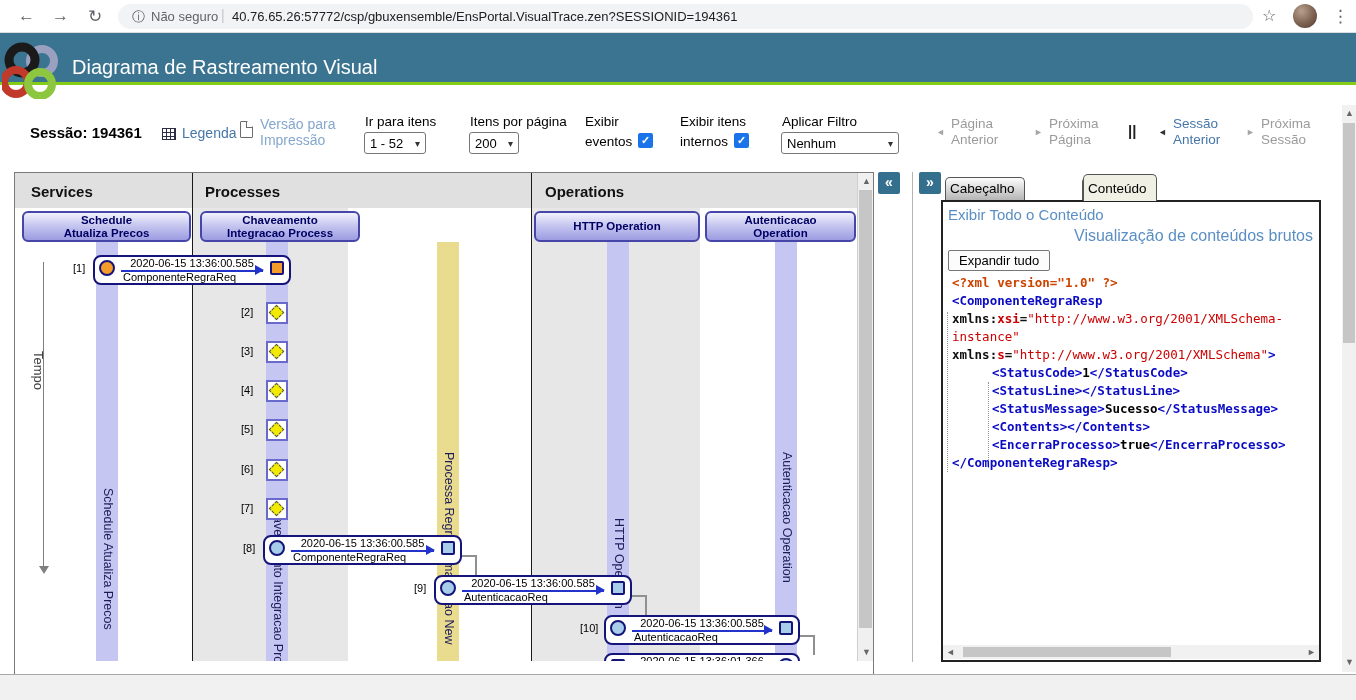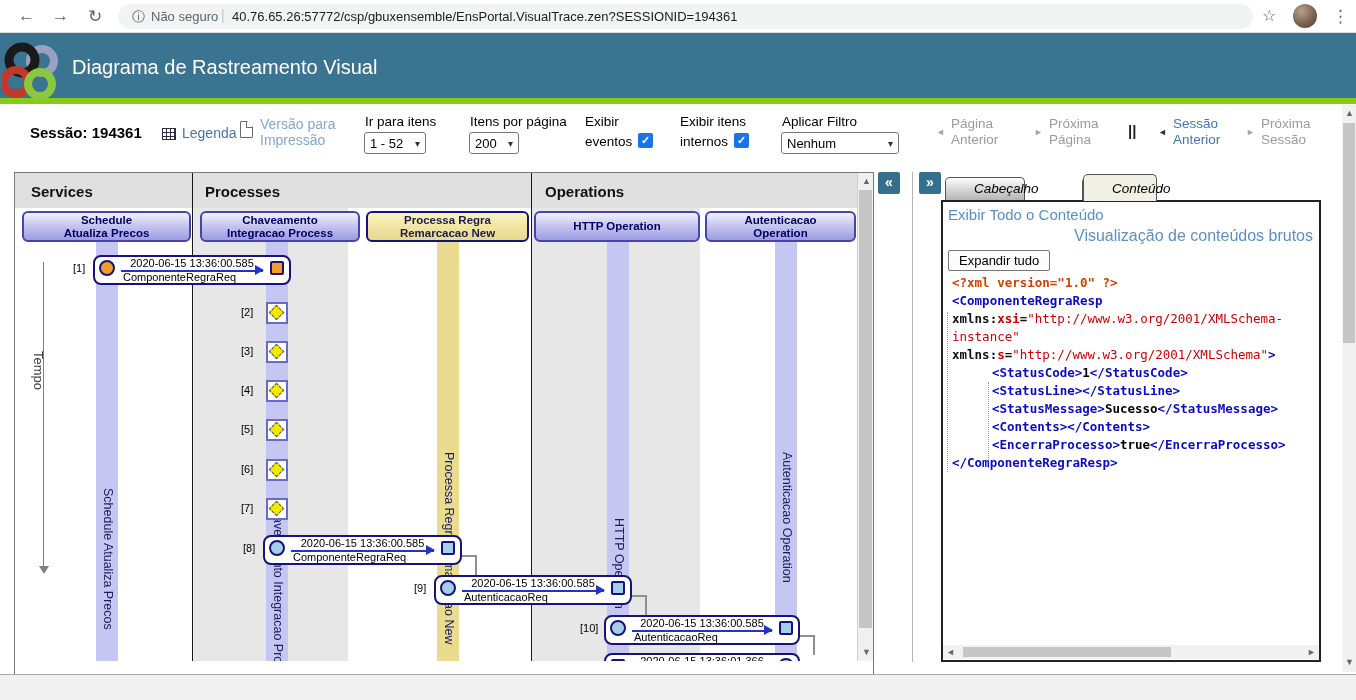--- a/index.html
+++ b/index.html
@@ -12,21 +12,21 @@
   .nav-glyph { position:absolute; font-size:17px; color:#5f6368; cursor:pointer; }
   .omnibox { position:absolute; left:118px; top:4px; width:1135px; height:25px; background:#f1f3f4; border-radius:13px; }
   .omni-info { position:absolute; left:14px; top:4px; font-size:13px; color:#5f6368; }
   .omni-sec { position:absolute; left:33px; top:5px; font-size:13px; color:#5f6368; }
   .omni-sep { position:absolute; left:103px; top:3px; color:#c4c7cb; font-size:14px; }
   .omni-url { position:absolute; left:114px; top:5px; font-size:13px; color:#202124; }
   .avatar { position:absolute; left:1293px; top:4px; width:24px; height:24px; border-radius:50%;
             background:radial-gradient(circle at 35% 30%, #b9a08c 0%, #7d6251 55%, #4e3d33 100%); }
 
   
-  .appbar { position:absolute; left:0; top:33px; width:1356px; height:71px; background:#3b7490; border-bottom:6px solid #84cc16; }
+  .appbar { position:absolute; left:0; top:33px; width:1356px; height:52px; background:#3b7490; border-bottom:3px solid #84cc16; }
   .app-title { position:absolute; left:72px; top:23px; font-size:20px; color:#fff; }
 
   
   .tb-label { position:absolute; font-size:13.5px; color:#000; white-space:nowrap; }
   .tb-link { position:absolute; font-size:14px; color:#4576a8; white-space:nowrap; cursor:pointer; }
   .tb-link-light { color:#86a7cd; }
   .sel { position:absolute; height:22px; border:1px solid #767676; border-radius:3px; background:#fff;
          font-size:13px; color:#000; display:flex; align-items:center; justify-content:space-between;
          padding:0 5px; cursor:pointer; }
   .sel .chev { font-size:10px; color:#333; margin-left:6px; }
@@ -78,21 +78,21 @@
   .sb-h { position:absolute; background:#f1f1f1; }
   .sb-thumb { position:absolute; background:#c6c6c6; cursor:pointer; }
   .sb-arrow { position:absolute; font-size:9px; color:#666; cursor:pointer; }
 
   .collapse-btn { position:absolute; top:172px; width:22px; height:22px; background:#356f8e; color:#fff;
                   font-size:14px; font-weight:bold; text-align:center; line-height:21px; border-radius:2px; cursor:pointer; z-index:7; }
   .splitline { position:absolute; left:912px; top:172px; width:1px; height:490px; background:#b5b5b5; }
 
   
   .tab { position:absolute; top:177px; height:23px; border:1px solid #555; border-bottom:none; border-radius:5px 5px 0 0;
-         background:linear-gradient(#fdfdfd,#b5b5b5); font-size:13.5px; color:#000; padding:3px 10px 0 28px; cursor:pointer; z-index:8;font-style:italic; }
+         background:linear-gradient(#fdfdfd,#b5b5b5); font-size:13.5px; color:#000; padding:3px 10px 0 4px; cursor:pointer; z-index:8; }
   .tab.active { top:174px; height:27px; background:#f0f0e4; padding-top:6px; }
   .panelbox { position:absolute; left:941px; top:200px; width:380px; height:462px; border:2px solid #222; background:#fff; }
   .plink { position:absolute; font-size:15px; color:#5b8fc3; cursor:pointer; white-space:nowrap; }
   .pbtn { position:absolute; font-size:13px; color:#000; background:#fcfcfc; border:1px solid #777; border-radius:2px; padding:2px 10px; cursor:pointer; }
   .xmlwrap { position:absolute; left:946px; top:274px; width:368px; height:368px; overflow:hidden;
              font-family:"DejaVu Sans Mono", monospace; font-size:12.5px; line-height:18px; }
   .xline { white-space:pre; overflow:hidden; padding-left:6px; }
   .xline.ind { padding-left:46px; }
   .tk-pi { color:#cc4400; font-weight:bold; }
   .tk-comment { color:#008000; font-style:italic; }
@@ -217,24 +217,20 @@
       <div class="vlabel" style="left:765px;top:279px;">Autenticacao Operation</div>
 
       <div class="lanebox" style="left:7px;width:169px;">
         <div>Schedule</div>
         <div>Atualiza Precos</div>
       </div>
       <div class="lanebox" style="left:185px;width:160px;">
         <div>Chaveamento</div>
         <div>Integracao Process</div>
       </div>
-      <div class="lanebox sel-lane" style="left:351px;width:163px;">
-        <div>Processa Regra</div>
-        <div>Remarcacao New</div>
-      </div>
       <div class="lanebox" style="left:519px;width:166px;">
         <div></div>
         <div>HTTP Operation</div>
       </div>
       <div class="lanebox" style="left:690px;width:151px;">
         <div>Autenticacao</div>
         <div>Operation</div>
       </div>
 
       <div class="tempo-line"></div>

